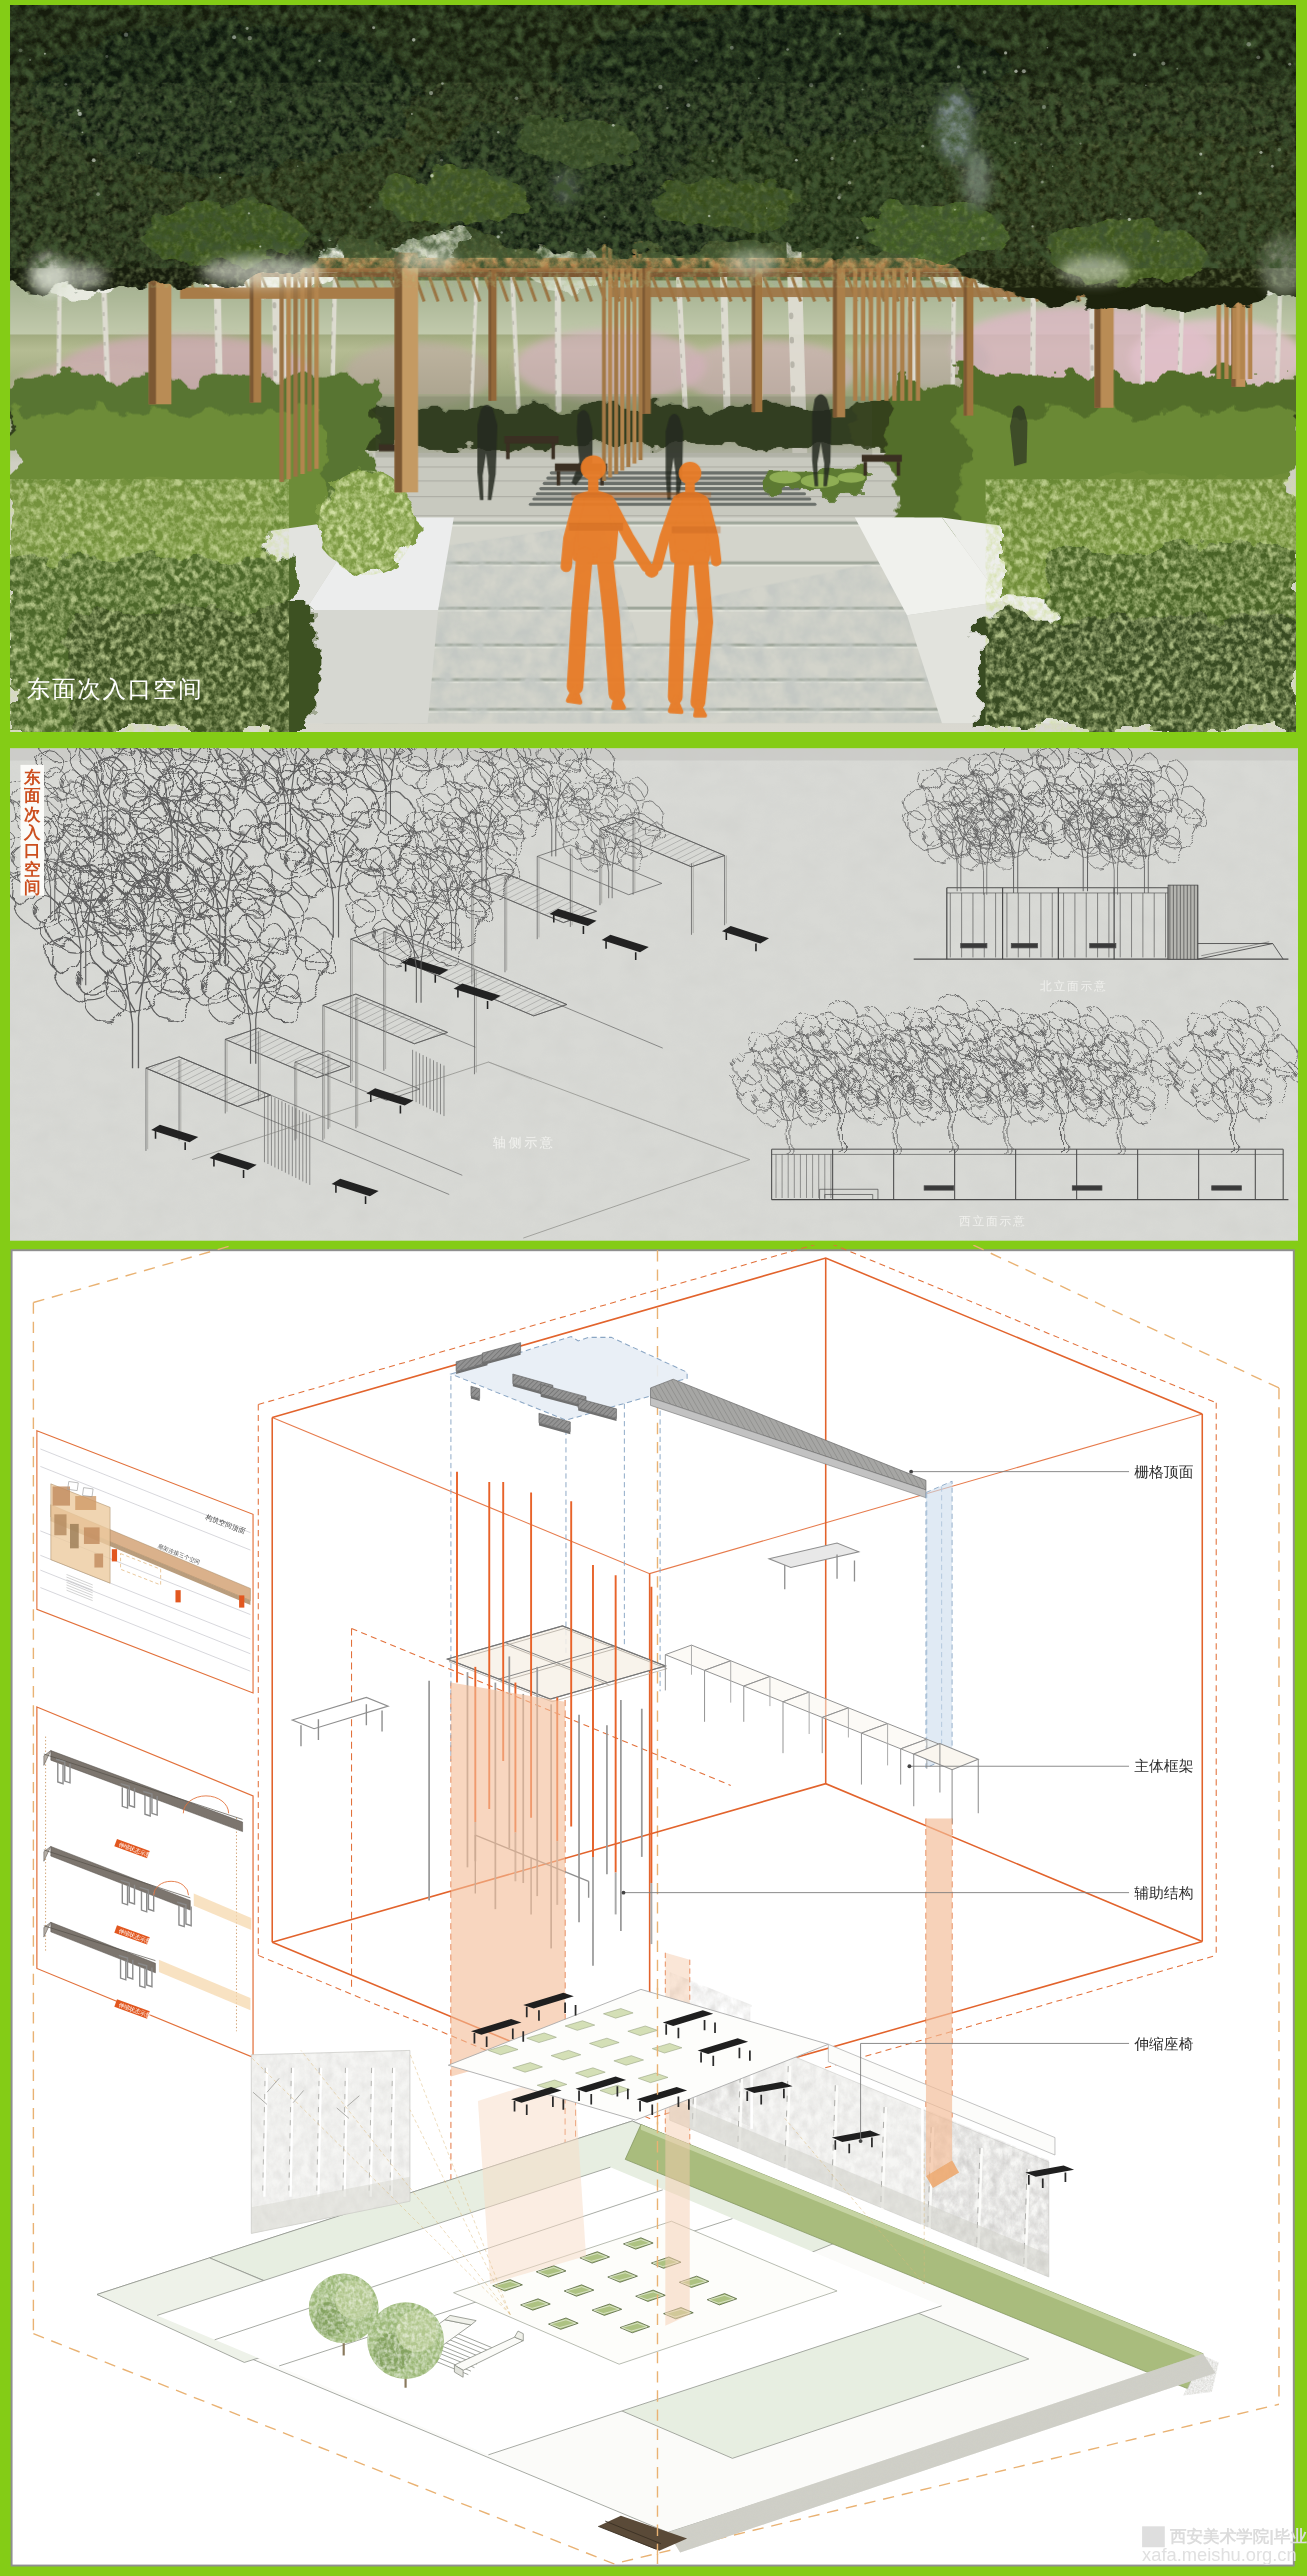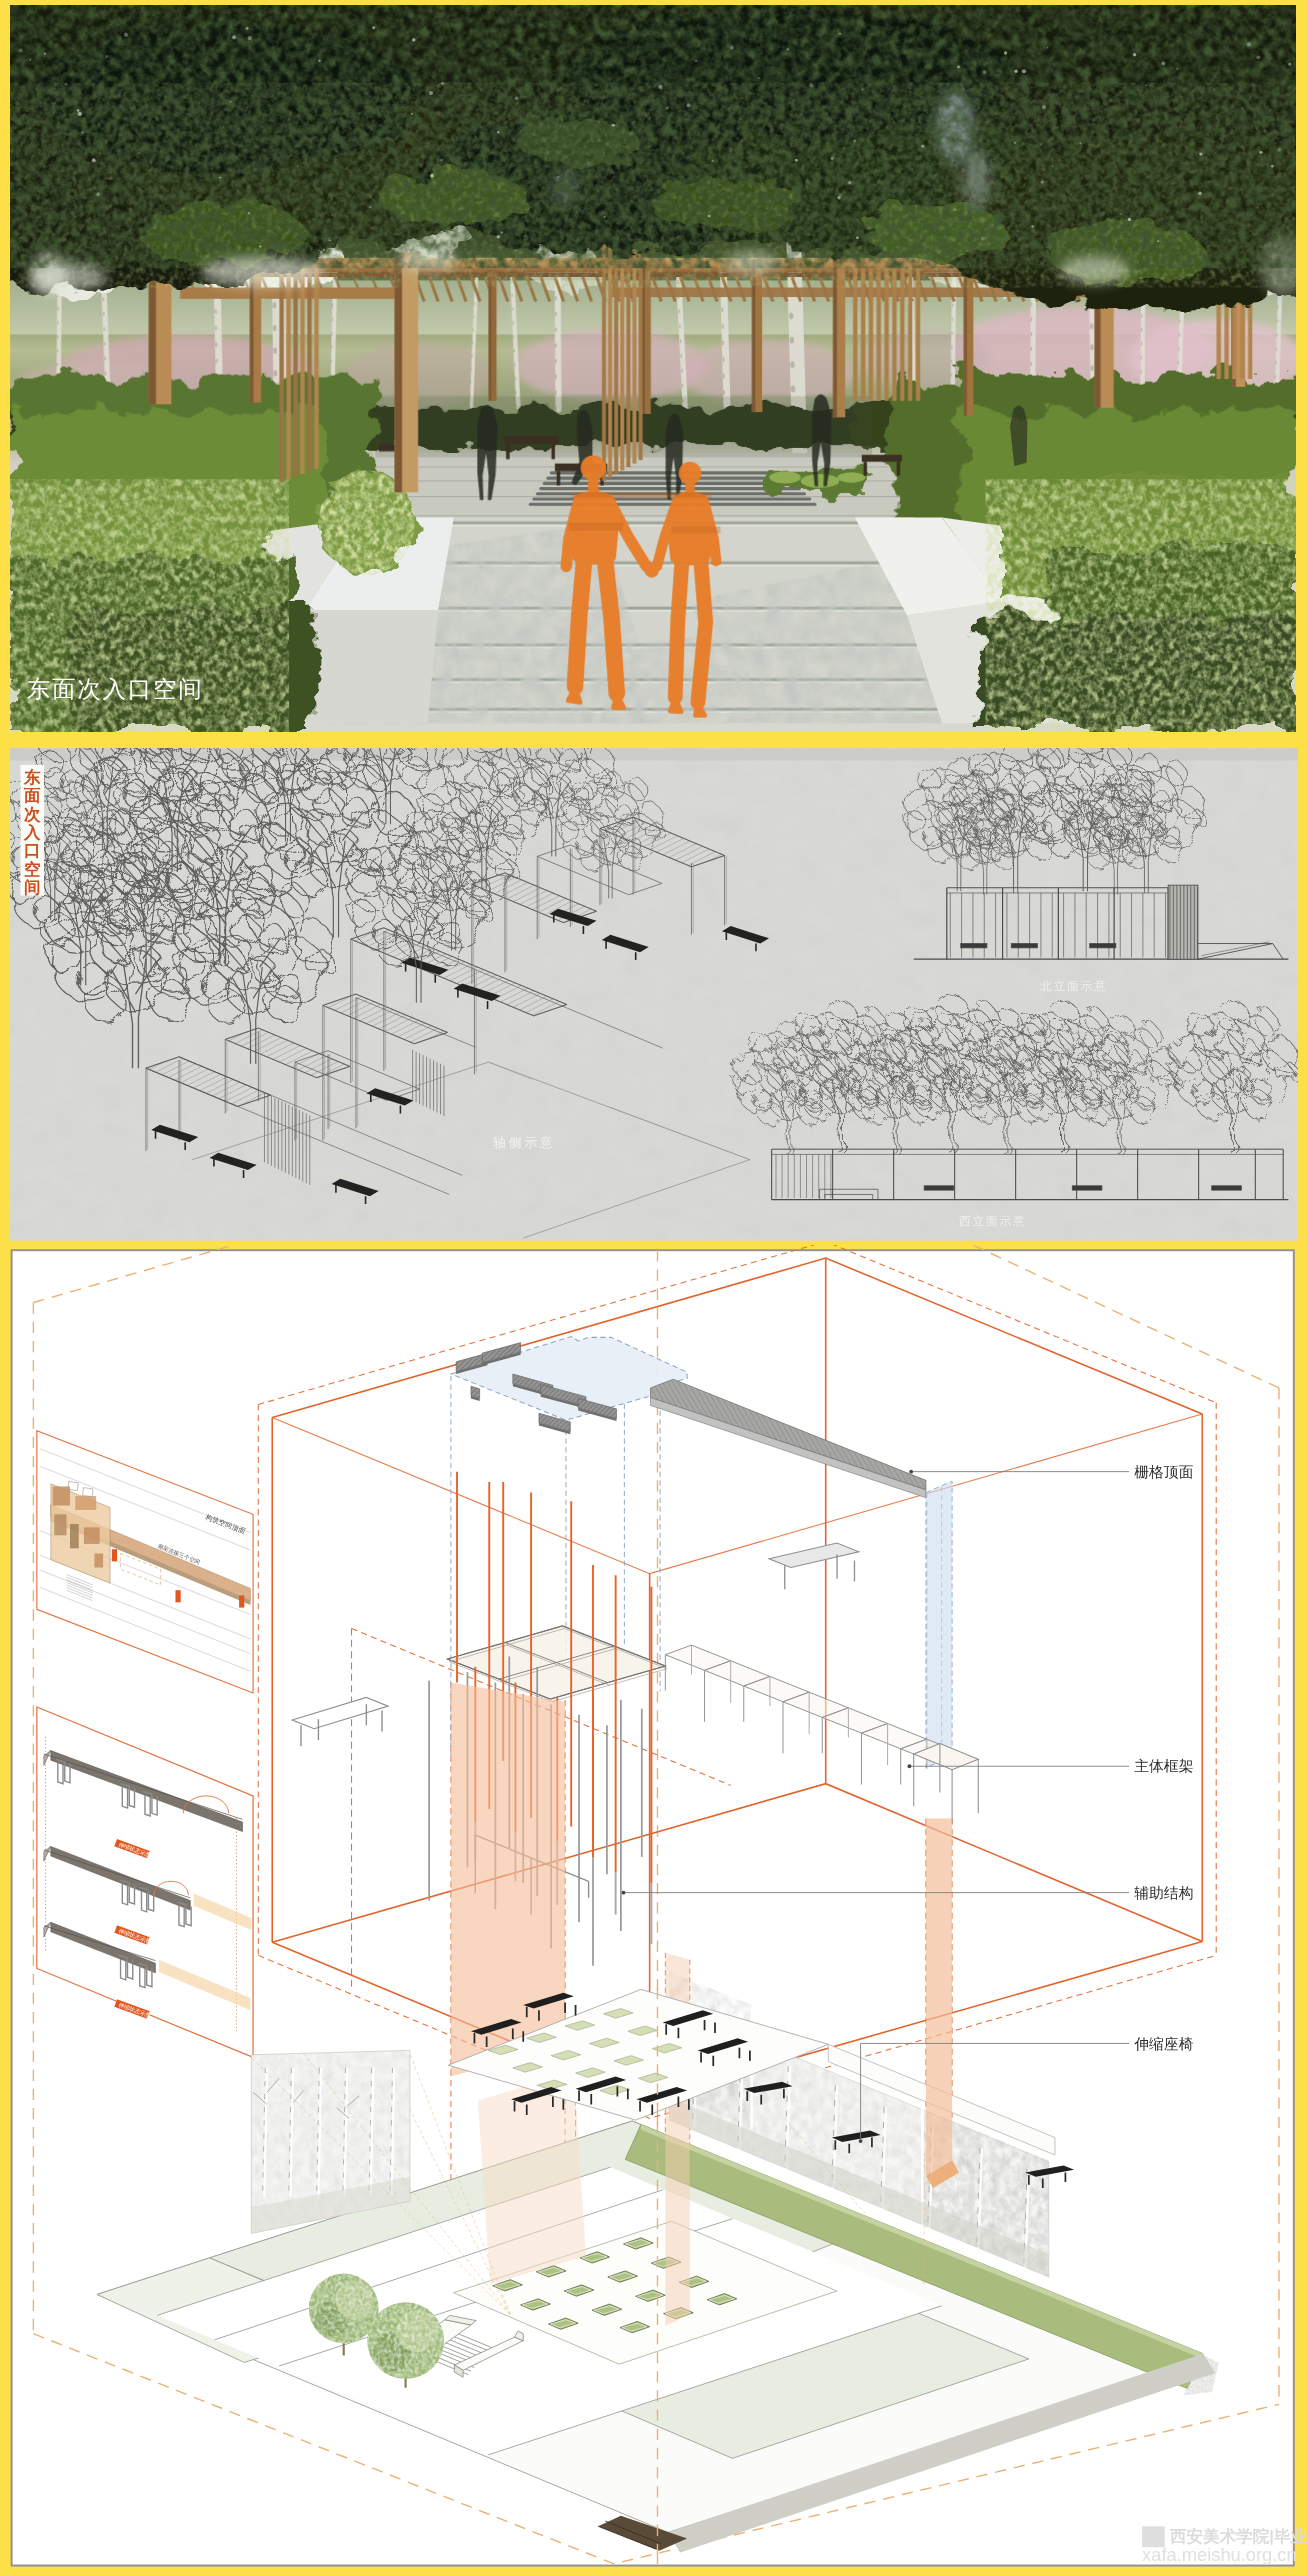--- a/index.html
+++ b/index.html
@@ -1,16 +1,16 @@
 <!DOCTYPE html>
 <html style="font-size:14px"><head>
 <meta charset="utf-8">
 <style>
 html,body{margin:0;padding:0;background:#ffffff;font-family:"Liberation Sans",sans-serif}
-#page{position:relative;width:1308px;height:2576px;background:#fde047;overflow:hidden}
+#page{position:relative;width:1308px;height:2576px;background:#84cc16;overflow:hidden}
 .abs{position:absolute}
 svg{display:block}
 </style>
 </head>
 <body>
 <div id="page">
 
 <svg class="abs" style="left:9.6px;top:5.2px" width="1286" height="727" viewBox="11 6 1475 834">
 <defs>
 <linearGradient id="pbase" x1="0" y1="0" x2="0" y2="1">

